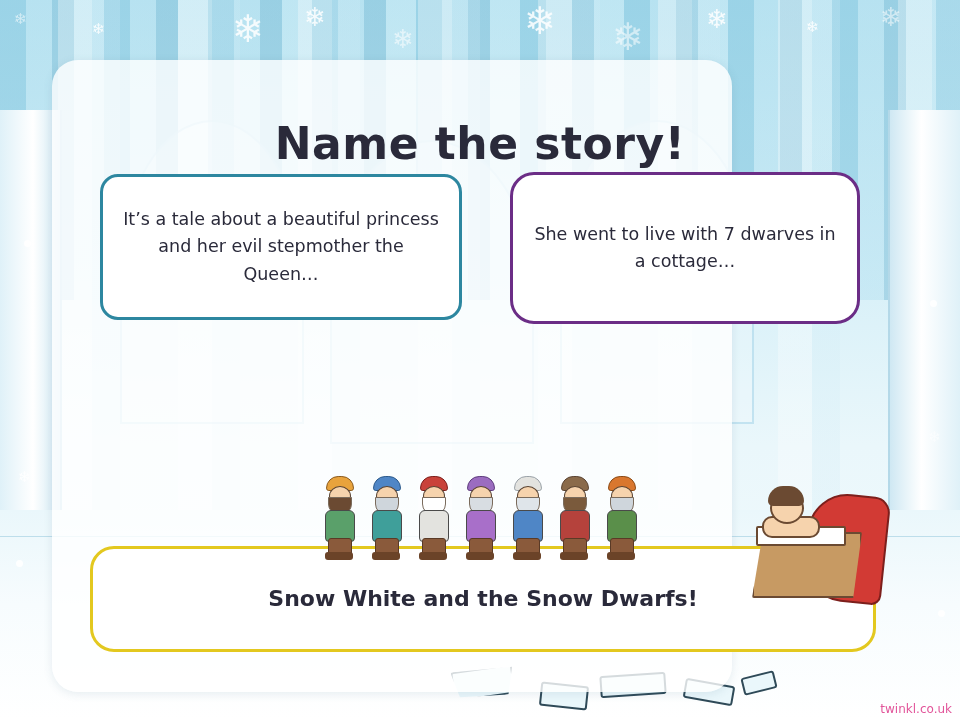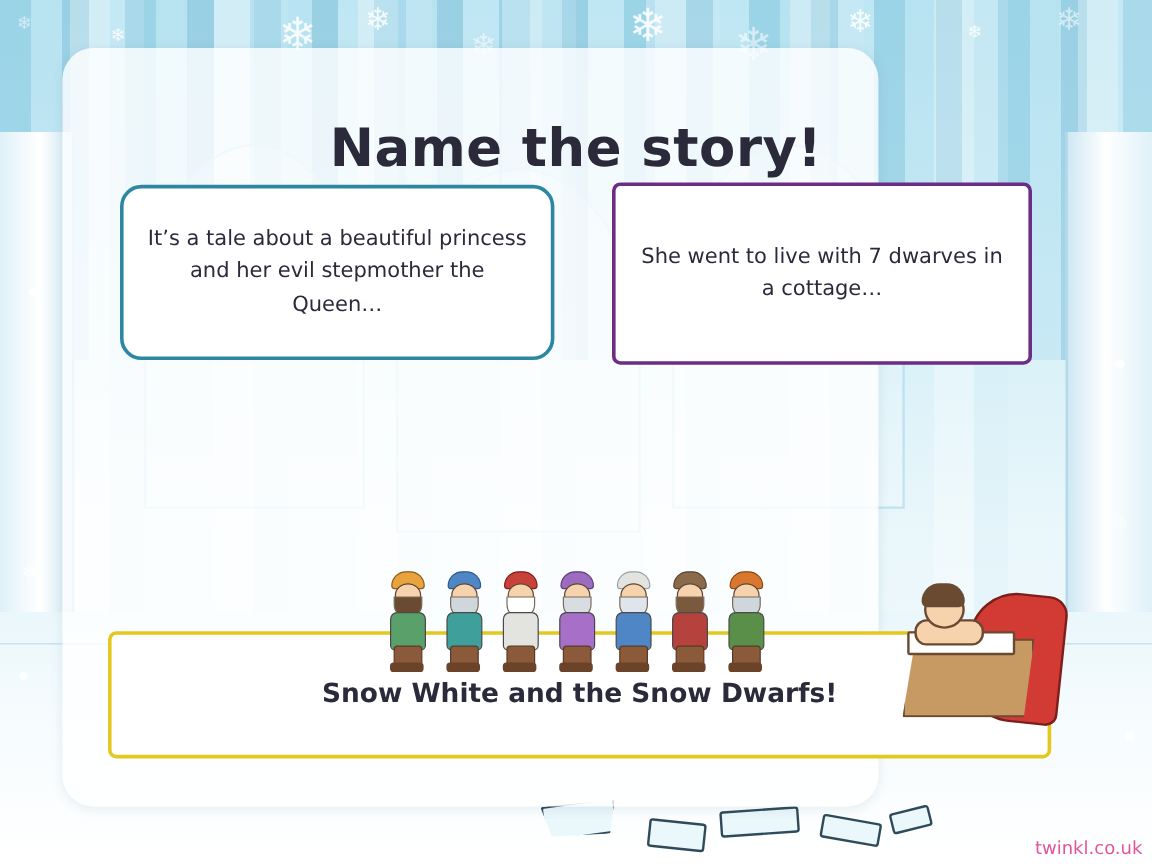--- a/index.html
+++ b/index.html
@@ -102,21 +102,21 @@
     position: absolute;
     background: #eaf7fb;
     border: 2px solid #2f4a58;
     border-radius: 3px;
   }
 
   
   .card {
     position: absolute;
     left: 52px;
-    top: 40px;
+    top: 60px;
     width: 680px;
     height: 632px;
     background: rgba(255,255,255,0.80);
     border-radius: 26px;
     box-shadow: 0 2px 10px rgba(60,110,130,0.12);
   }
 
   .title {
     position: absolute;
     left: 0; top: 58px;
@@ -127,21 +127,21 @@
     font-weight: bold;
     color: #2a2a3a;
     letter-spacing: 0.5px;
   }
 
   
   .clue {
     position: absolute;
     background: #ffffff;
     border: 3px solid #888;
-    border-radius: 7px;
+    border-radius: 24px;
     box-sizing: border-box;
     display: flex;
     align-items: center;
     justify-content: center;
     text-align: center;
     padding: 10px 16px;
     color: #2a2a3a;
     font-size: 17.5px;
     line-height: 1.55;
   }
@@ -285,21 +285,21 @@
     background: #ffffff;
     border: 2px solid #6b4a32;
     border-radius: 2px;
   }
 
   
   .logo {
     position: absolute;
     right: 8px;
     bottom: 4px;
-    font-size: 15px;
+    font-size: 12px;
     color: #e2559a;
     font-family: "DejaVu Sans", sans-serif;
   }
 </style>
 </head>
 <body>
 
 <div class="slide">
 
   <div class="bg">

